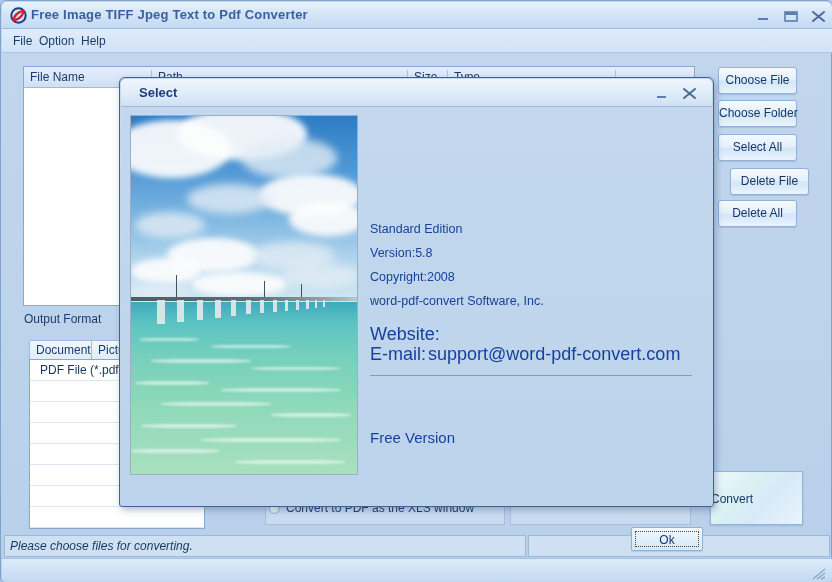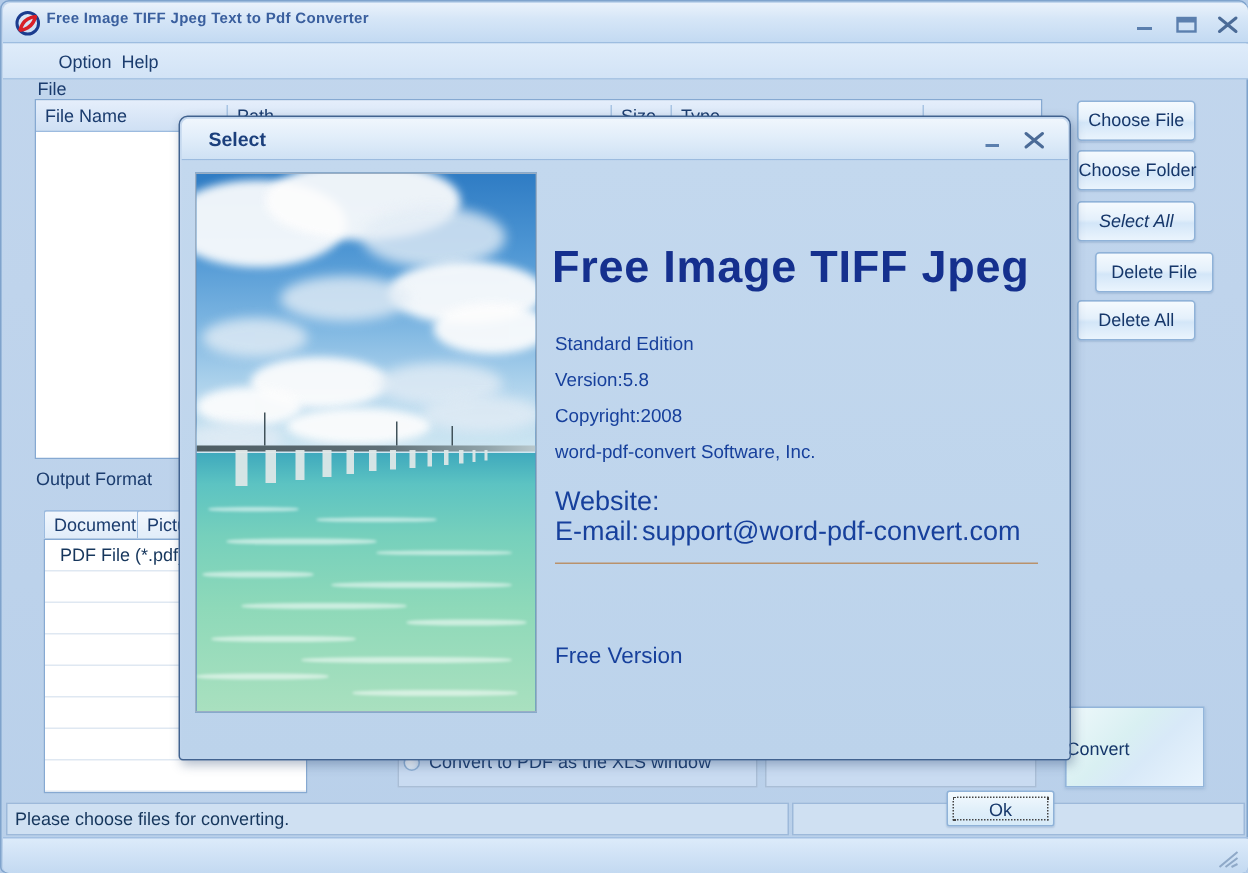--- a/index.html
+++ b/index.html
@@ -10,32 +10,32 @@
   }
   #app{position:absolute;left:0;top:0;width:832px;height:582px;
        background:linear-gradient(180deg,#c2d6ed 0%,#b9d0ea 100%);
        border:1px solid #7fa3cc;box-sizing:border-box;border-radius:6px 6px 4px 4px;}
 
   
   .titlebar{position:absolute;left:1px;top:1px;width:830px;height:27px;
     background:linear-gradient(180deg,#eaf2fb 0%,#d6e6f7 40%,#c3daf2 100%);
     border-bottom:1px solid #9dbde0;border-radius:5px 5px 0 0;box-sizing:border-box;}
   .app-icon{position:absolute;left:8px;top:5px;width:17px;height:17px;}
-  .title-text{position:absolute;left:29px;top:5px;font-size:10px;font-weight:bold;
+  .title-text{position:absolute;left:29px;top:5px;font-size:13px;font-weight:bold;
     color:#3a5f9e;letter-spacing:.2px;white-space:nowrap;}
   .wbtn{position:absolute;top:6px;width:22px;height:16px;cursor:pointer;}
   .wbtn svg{display:block;}
   #w-min{left:750px;} #w-max{left:778px;} #w-close{left:806px;}
 
   
   .menubar{position:absolute;left:1px;top:28px;width:830px;height:24px;
     background:linear-gradient(180deg,#dfecfa 0%,#d2e3f6 100%);
     border-bottom:1px solid #a9c5e4;box-sizing:border-box;}
   .menu-item{position:absolute;top:4px;font-size:12px;color:#1b3c6e;padding:1px 5px;cursor:default;}
-  #menu-0{left:18px;margin-top:18px;} #menu-1{left:32px;} #menu-2{left:74px;}
+  #menu-0{left:6px;} #menu-1{left:32px;} #menu-2{left:74px;}
 
   
   .filelist{position:absolute;left:22px;top:65px;width:672px;height:240px;
     background:#fff;border:1px solid #86a9d2;box-sizing:border-box;}
   .lv-head{position:absolute;left:0;top:0;right:0;height:21px;
     background:linear-gradient(180deg,#e5eefb 0%,#cfe0f4 100%);
     border-bottom:1px solid #9cbbdf;box-sizing:border-box;}
   .lv-col{position:absolute;top:3px;font-size:12px;color:#1b3c6e;
     border-right:1px solid #a8c4e3;height:18px;padding-left:6px;box-sizing:border-box;}
   #col-0{left:0;width:128px;} #col-1{left:128px;width:256px;}
@@ -67,28 +67,28 @@
     background:radial-gradient(circle at 35% 30%,#ffffff 0%,#e3eefa 55%,#b8cee6 100%);
     border:1px solid #8fb0d4;box-sizing:border-box;}
   .radio-lbl{position:absolute;left:17px;top:1px;font-size:12px;color:#1b3c6e;white-space:nowrap;}
 
   
   .sidebtn{position:absolute;left:717px;width:79px;height:27px;
     background:linear-gradient(180deg,#f5fafe 0%,#e4f0fb 45%,#d3e6f8 55%,#eaf4fd 100%);
     border:1px solid #8fb2d8;border-radius:3px;box-sizing:border-box;
     font-size:12px;color:#16376a;text-align:center;line-height:25px;cursor:pointer;
     box-shadow:0 1px 1px rgba(120,150,185,.35);white-space:nowrap;}
-  #sb-0{top:66px;} #sb-1{top:99px;} #sb-2{top:133px;font-style:italic;} #sb-3{top:167px;margin-left:12px;} #sb-4{top:199px;}
+  #sb-0{top:66px;} #sb-1{top:99px;} #sb-2{top:133px;} #sb-3{top:167px;margin-left:12px;} #sb-4{top:199px;}
   .convert-btn{position:absolute;left:709px;top:470px;width:93px;height:54px;
     background:linear-gradient(135deg,#eef8fb 0%,#d9f0f2 40%,#d8e9f8 60%,#e9f4fd 100%);
     border:1px solid #93b5da;box-sizing:border-box;font-size:12px;color:#16376a;
     line-height:54px;cursor:pointer;box-shadow:0 1px 2px rgba(110,145,185,.4);}
 
   
-  .statusbar{position:absolute;left:3px;top:534px;width:826px;height:22px;}
+  .statusbar{position:absolute;left:3px;top:534px;width:826px;height:22px;font-style:italic;}
   .sb-main{position:absolute;left:0;top:0;width:522px;height:22px;
     background:#cfe0f2;border:1px solid #9db9da;box-sizing:border-box;
     font-size:12px;color:#16365c;padding:3px 0 0 5px;white-space:nowrap;}
   .sb-tail{position:absolute;left:524px;top:0;width:302px;height:22px;
     background:#cfe0f2;border:1px solid #9db9da;box-sizing:border-box;}
   .footer{position:absolute;left:1px;top:557px;width:830px;height:24px;
     background:linear-gradient(180deg,#dcebfa 0%,#c3d9f1 100%);
     border-top:1px solid #a3c0e2;box-sizing:border-box;border-radius:0 0 4px 4px;}
   .grip{position:absolute;right:6px;bottom:4px;width:14px;height:12px;}
 
@@ -285,21 +285,20 @@
         <div class="ripple" style="left:4px;top:74%;width:74px;height:4px;"></div>
         <div class="ripple" style="left:90px;top:76%;width:120px;height:4px;"></div>
         <div class="ripple" style="left:30px;top:80%;width:110px;height:4px;"></div>
         <div class="ripple" style="left:140px;top:83%;width:80px;height:4px;"></div>
         <div class="ripple" style="left:10px;top:86%;width:96px;height:4px;"></div>
         <div class="ripple" style="left:70px;top:90%;width:140px;height:4px;"></div>
         <div class="ripple" style="left:0px;top:93%;width:88px;height:4px;"></div>
         <div class="ripple" style="left:104px;top:96%;width:110px;height:4px;"></div>
       </div>
 
-      <div class="dlg-h1">Free Image TIFF Jpeg</div>
       <div class="dlg-line" id="dl-0">Standard Edition</div>
       <div class="dlg-line" id="dl-1">Version:5.8</div>
       <div class="dlg-line" id="dl-2">Copyright:2008</div>
       <div class="dlg-line" id="dl-3">word-pdf-convert Software, Inc.</div>
 
       <div class="dlg-kv" id="dk-0">Website:</div>
       <div class="dlg-kv" id="dk-1">E-mail:</div>
       <div class="dlg-kv" id="dv-1">support@word-pdf-convert.com</div>
 
       <div class="hr"></div>

